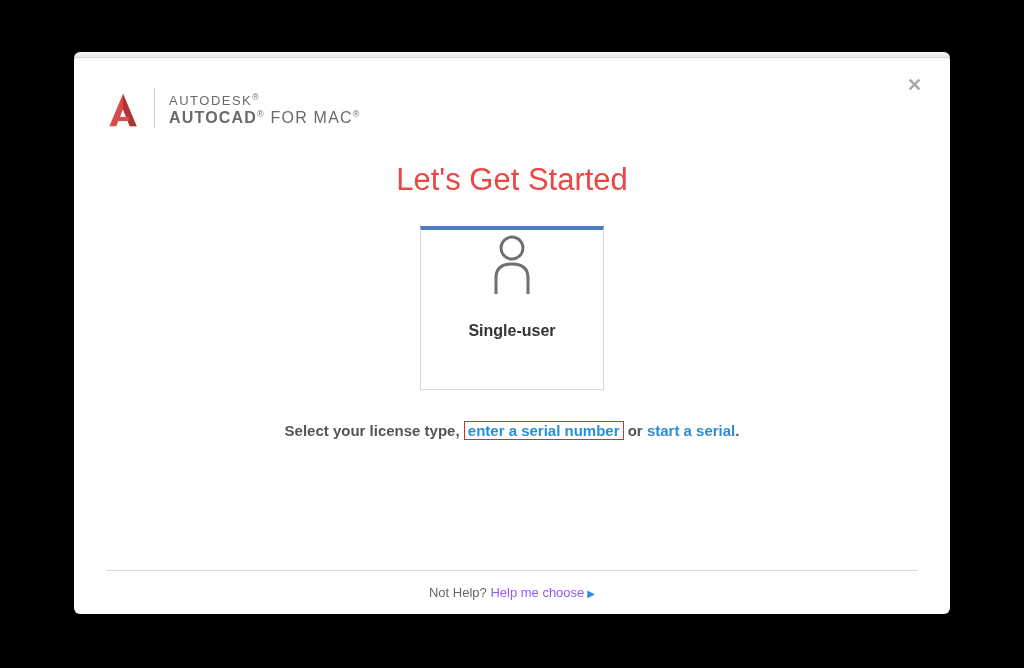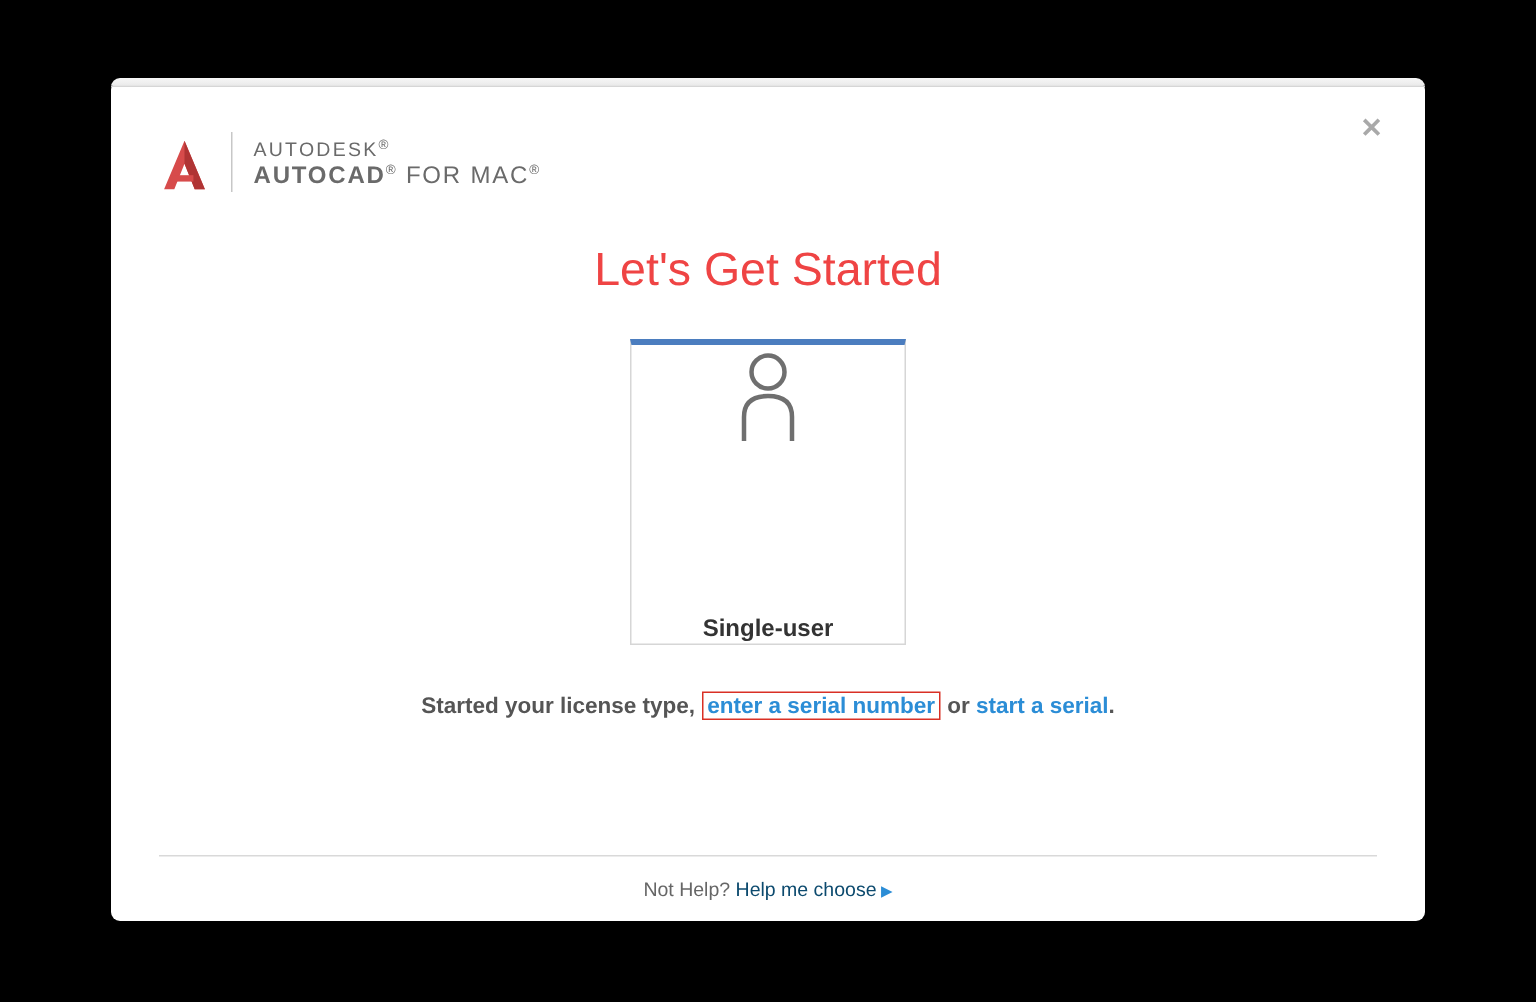--- a/index.html
+++ b/index.html
@@ -97,27 +97,27 @@
       margin-top: 34px;
     }
     .cards {
       display: flex;
       justify-content: center;
       gap: 22px;
       margin-top: 28px;
     }
     .card {
       width: 184px;
-      height: 204px;
+      height: 164px;
       border: 1px solid #d6d6d6;
       border-top: 4px solid #4b7dbf;
       display: flex;
       flex-direction: column;
       align-items: center;
-      justify-content: space-between;
+      justify-content: flex-start;
       gap: 22px;
       cursor: pointer;
     }
     .card-icon {
       width: 80px;
       height: 70px;
       display: flex;
       align-items: center;
       justify-content: center;
     }
@@ -144,21 +144,21 @@
     }
     .footer {
       margin-top: auto;
       border-top: 1px solid #d9d9d9;
       text-align: center;
       padding: 14px 0;
       font-size: 13px;
       color: #666;
     }
     .footer .link {
-      color: #0c4a6e;
+      color: #8b5cf6;
       cursor: pointer;
     }
     .footer .arrow {
       color: #2b8dd6;
       font-size: 10px;
       margin-left: 3px;
     }
   </style>
 </head>
 <body>
@@ -195,20 +195,20 @@
           <circle cx="22" cy="14" r="11" fill="none" stroke="#6f6f6f" stroke-width="3"></circle>
           <path d="M6 60 L6 44 Q6 30 22 30 Q38 30 38 44 L38 60" fill="none" stroke="#6f6f6f" stroke-width="3"></path>
         </svg>
       </div>
       <div class="card-label">Single-user</div>
     </div>
 
   </div>
 
   <div class="instruction">
-    <span>Started your license type,</span>
+    <span>Select your license type,</span>
     <span class="link boxed">enter a serial number</span><span> or </span><span class="link">start a serial</span><span>.</span>
   </div>
 
   <div class="footer">
     <span>Not Help? </span><span class="link">Help me choose</span><span class="arrow">▶</span>
   </div>
 </div>
 
 </body></html>

